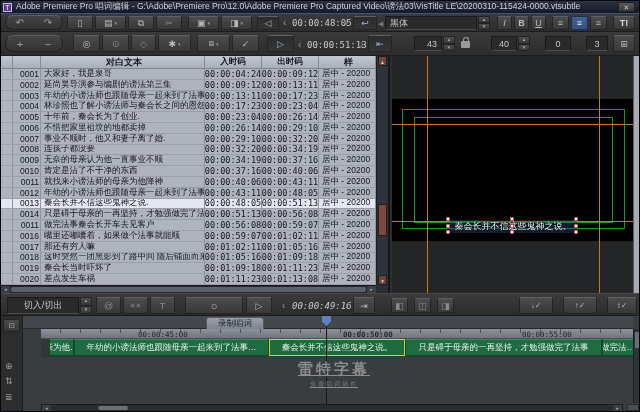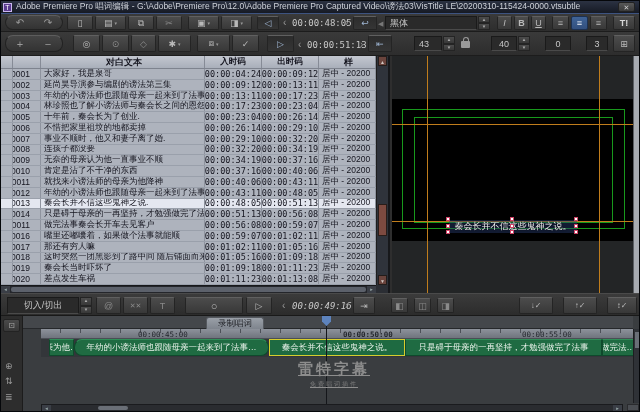--- a/index.html
+++ b/index.html
@@ -46,21 +46,21 @@
   .main{position:absolute;left:0;top:55px;width:640px;height:237px;}
   .tablepane{position:absolute;left:0;top:0;width:389px;height:237px;background:#aeb3bd;border-right:2px solid #17181b;}
   .thead{position:absolute;left:0;top:0;right:12px;height:13px;display:flex;
      background:linear-gradient(#c3c7d0,#a9afba);color:#15151f;font-size:9px;font-weight:bold;border-bottom:1px solid #7e838e;}
   .hcell{border-right:1px solid #868b96;display:flex;align-items:center;justify-content:center;overflow:hidden;white-space:nowrap;}
   .tbody{position:absolute;left:0;top:13px;right:12px;bottom:8px;display:flex;flex-direction:column;overflow:hidden;}
   .trow{flex:1;display:flex;background:#aeb3bd;border-bottom:1px solid #9aa0ab;color:#15151f;font-size:8.5px;min-height:0;}
   .trow.sel{background:#e4e7f0;}
   .tcell{border-right:1px solid #8e939e;display:flex;align-items:center;overflow:hidden;white-space:nowrap;}
   .c-sel{width:12px;flex:0 0 12px;}
-  .c-num{width:28px;flex:0 0 28px;justify-content:flex-end;padding-right:10px;}
+  .c-num{width:28px;flex:0 0 28px;justify-content:flex-end;padding-right:1px;}
   .c-text{width:164px;flex:0 0 164px;padding-left:3px;}
   .c-in,.c-out{width:57px;flex:0 0 57px;justify-content:center;font-family:"DejaVu Sans Mono",monospace;font-size:8.5px;}
   .c-style{flex:1;padding-left:3px;}
   .vscroll{position:absolute;right:0;top:0;bottom:8px;width:12px;background:#2f333b;border-left:1px solid #1d1d1d;}
   .vs-arrow{position:absolute;left:1px;right:1px;height:10px;background:#6a443d;color:#d0c6c2;font-size:5px;
      text-align:center;line-height:10px;border:1px solid #241d1b;}
   .vs-thumb{position:absolute;left:1px;right:1px;top:148px;height:32px;background:#7d4a40;border:1px solid #2a1d19;}
   .hscroll{position:absolute;left:0;bottom:0;right:12px;height:8px;background:#24262b;border-top:1px solid #17181b;}
   .hs-thumb{position:absolute;left:10px;right:10px;top:1px;bottom:1px;background:#5c616b;border-radius:2px;}
   .hs-arrow{position:absolute;top:0;bottom:0;width:9px;background:#3a3e46;color:#9aa;font-size:5px;line-height:7px;text-align:center;}
@@ -220,21 +220,21 @@
         <span>▷</span>
       </div>
     <span class="navg" style="left:297px;top:4px;">‹</span>
     <span class="tctime mono" style="left:306px;top:8px;">00:00:51:13</span>
     <span class="navg" style="left:359px;top:4px;">›</span>
     <div class="b pressed" style="left:367px;top:3px;width:24px;height:17px;">
         <span>⇤</span>
       </div>
     <span style="position:absolute;left:377px;top:-12px;color:#777;font-size:7px;">◀</span>
     <span class="iclabel" style="left:397px;top:7px;">AT</span>
-    <div class="selbox" style="left:413px;top:4px;width:28px;height:15px;justify-content:flex-start;">
+    <div class="selbox" style="left:413px;top:4px;width:28px;height:15px;justify-content:flex-end;">
         <span>43</span>
       </div>
     <div class="stepper" style="left:442px;top:4px;height:15px;">
         <span>▲</span>
         <span>▼</span>
       </div>
     <span class="lock" style="left:460px;top:9px;"></span>
     <span class="iclabel" style="left:474px;top:7px;">A↔</span>
     <div class="selbox" style="left:490px;top:4px;width:26px;height:15px;justify-content:center;">
         <span>40</span>
@@ -528,21 +528,21 @@
     <div class="ruler">
       <div class="ticks"></div>
       <div id="ruler-labels">
           <span class="rlabel" style="left: 97px;">00:00:45:00</span>
           <span class="rlabel" style="left: 302px; font-weight: bold;">00:00:50:00</span>
           <span class="rlabel" style="left: 481px;">00:00:55:00</span>
         </div>
     </div>
     <div class="cliprow" id="clip-track">
         <div class="clip" style="left: 8px; width: 25px;">亲为他…</div>
-        <div class="clip" style="left: 33px; width: 195px; border-radius: 8px;">年幼的小谤法师也跟随母亲一起来到了法事…</div>
+        <div class="clip" style="left: 33px; width: 195px;">年幼的小谤法师也跟随母亲一起来到了法事…</div>
         <div class="clip selected" style="left: 228px; width: 136px;">秦会长并不信这些鬼神之说。</div>
         <div class="clip" style="left: 364px; width: 197px;">只是碍于母亲的一再坚持，才勉强做完了法事</div>
         <div class="clip" style="left: 561px; width: 32px;">做完法…</div>
       </div>
     <div class="playhead-cap" style="left:321px;"></div>
     <div class="playhead-line" style="left:325px;"></div>
     <div class="wmark">
       <div class="wm1">雷特字幕</div>
       <div class="wm2">免费唱词插件</div>
     </div>

